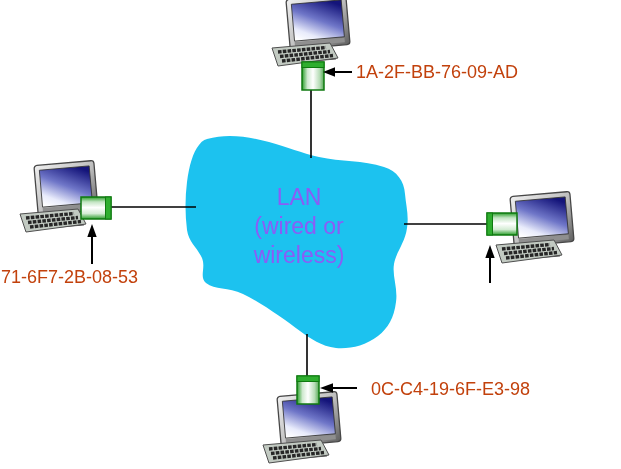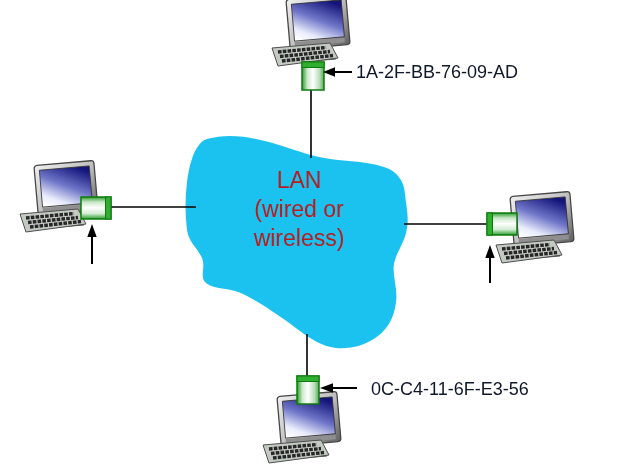--- a/index.html
+++ b/index.html
@@ -2,26 +2,26 @@
 <html><head>
 <meta charset="utf-8">
 <style>
   html,body{margin:0;padding:0;background:#ffffff;}
   .stage{
     position:relative;width:621px;height:469px;background:#ffffff;overflow:hidden;
     font-family:"Liberation Sans","DejaVu Sans",sans-serif;color:#000;
   }
   .layer{position:absolute;left:0;top:0;width:621px;height:469px;}
   .lan-label{
-    position:absolute;left:206px;top:166px;width:186px;
+    position:absolute;left:206px;top:183px;width:186px;
     font-size:23px;line-height:29px;text-align:center;
-    white-space:pre-line;color:#b91c1c;
+    white-space:pre-line;color:#8b5cf6;
   }
   .mac{
-    position:absolute;font-size:18px;line-height:20px;white-space:nowrap;color:#0f172a;
+    position:absolute;font-size:18px;line-height:20px;white-space:nowrap;color:#c2410c;
   }
   .mac-top{left:356px;top:62px;}
   .mac-left{left:1px;top:267px;}
   .mac-right{left:442px;top:286px;}
   .mac-bottom{left:371px;top:379px;}
 </style>
 </head>
 <body>
 
 <div class="stage">
@@ -128,15 +128,16 @@
       <line x1="332" y1="388" x2="357" y2="388" stroke="#000" stroke-width="2"></line>
       <polygon points="320,388 333,383.3 333,392.7" fill="#000"></polygon>
     </g>
   </svg>
 
   <div class="lan-label">LAN
 (wired or
 wireless)</div>
 
   <div class="mac mac-top">1A-2F-BB-76-09-AD</div>
-  <div class="mac mac-bottom">0C-C4-11-6F-E3-56</div>
+  <div class="mac mac-left">71-6F7-2B-08-53</div>
+  <div class="mac mac-bottom">0C-C4-19-6F-E3-98</div>
 
 </div>
 
 </body></html>

